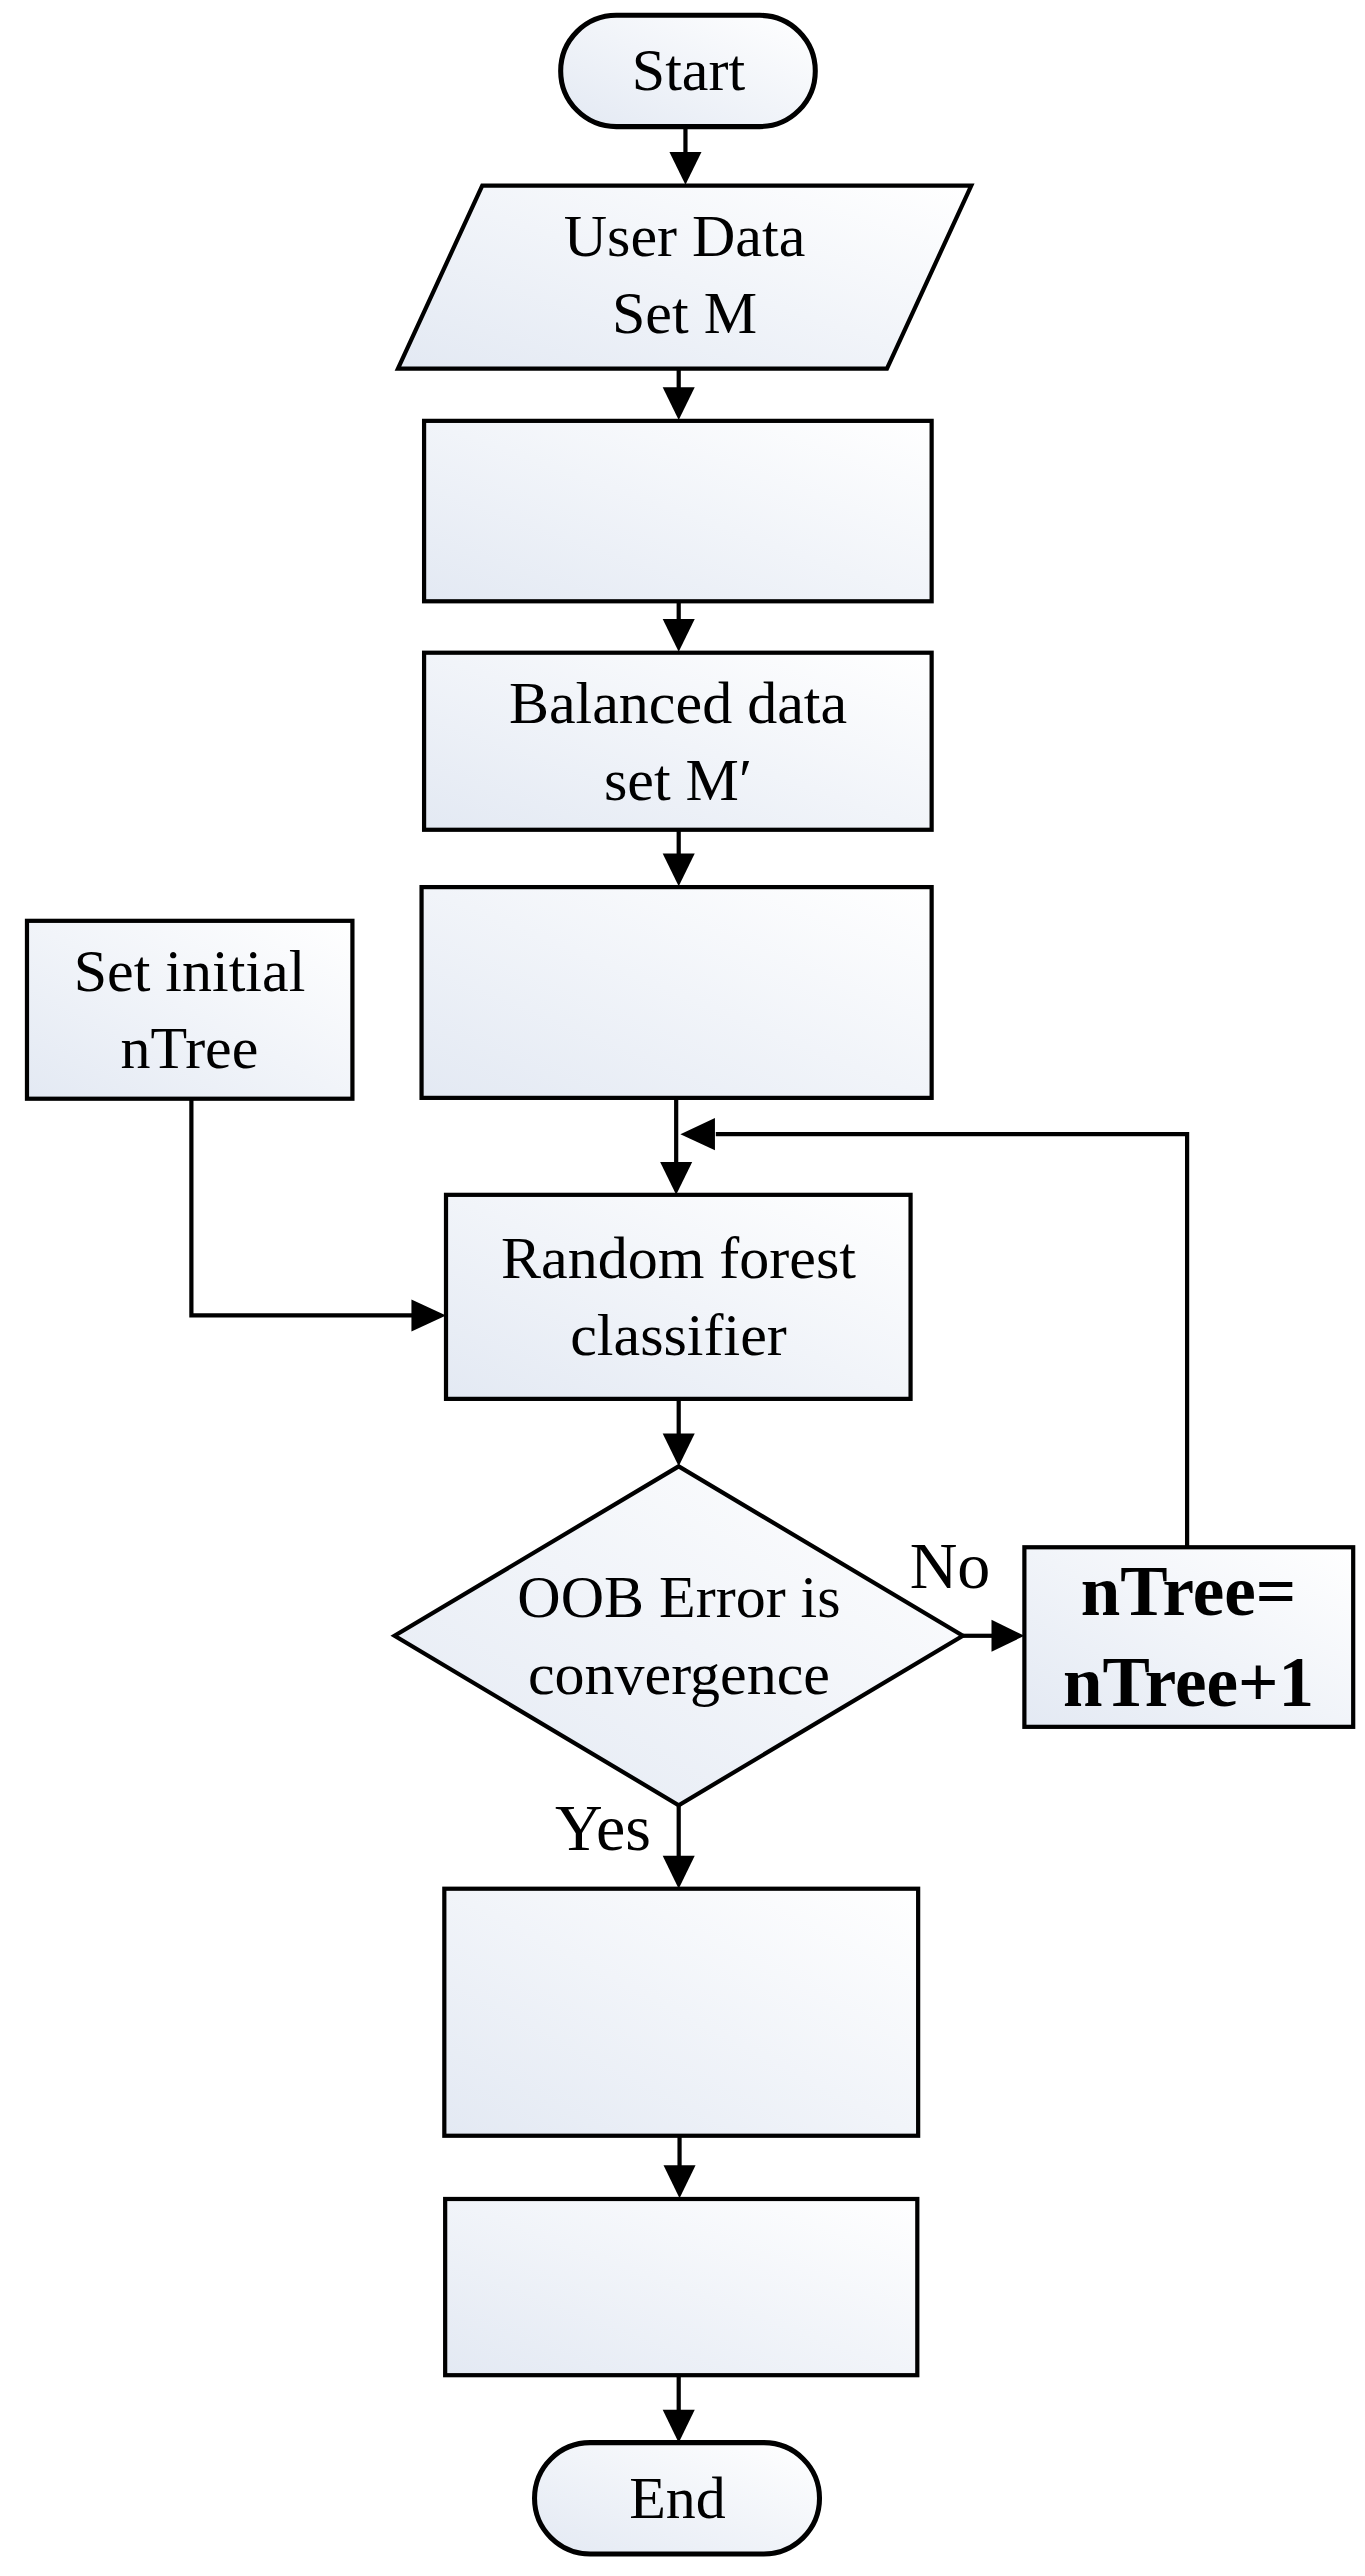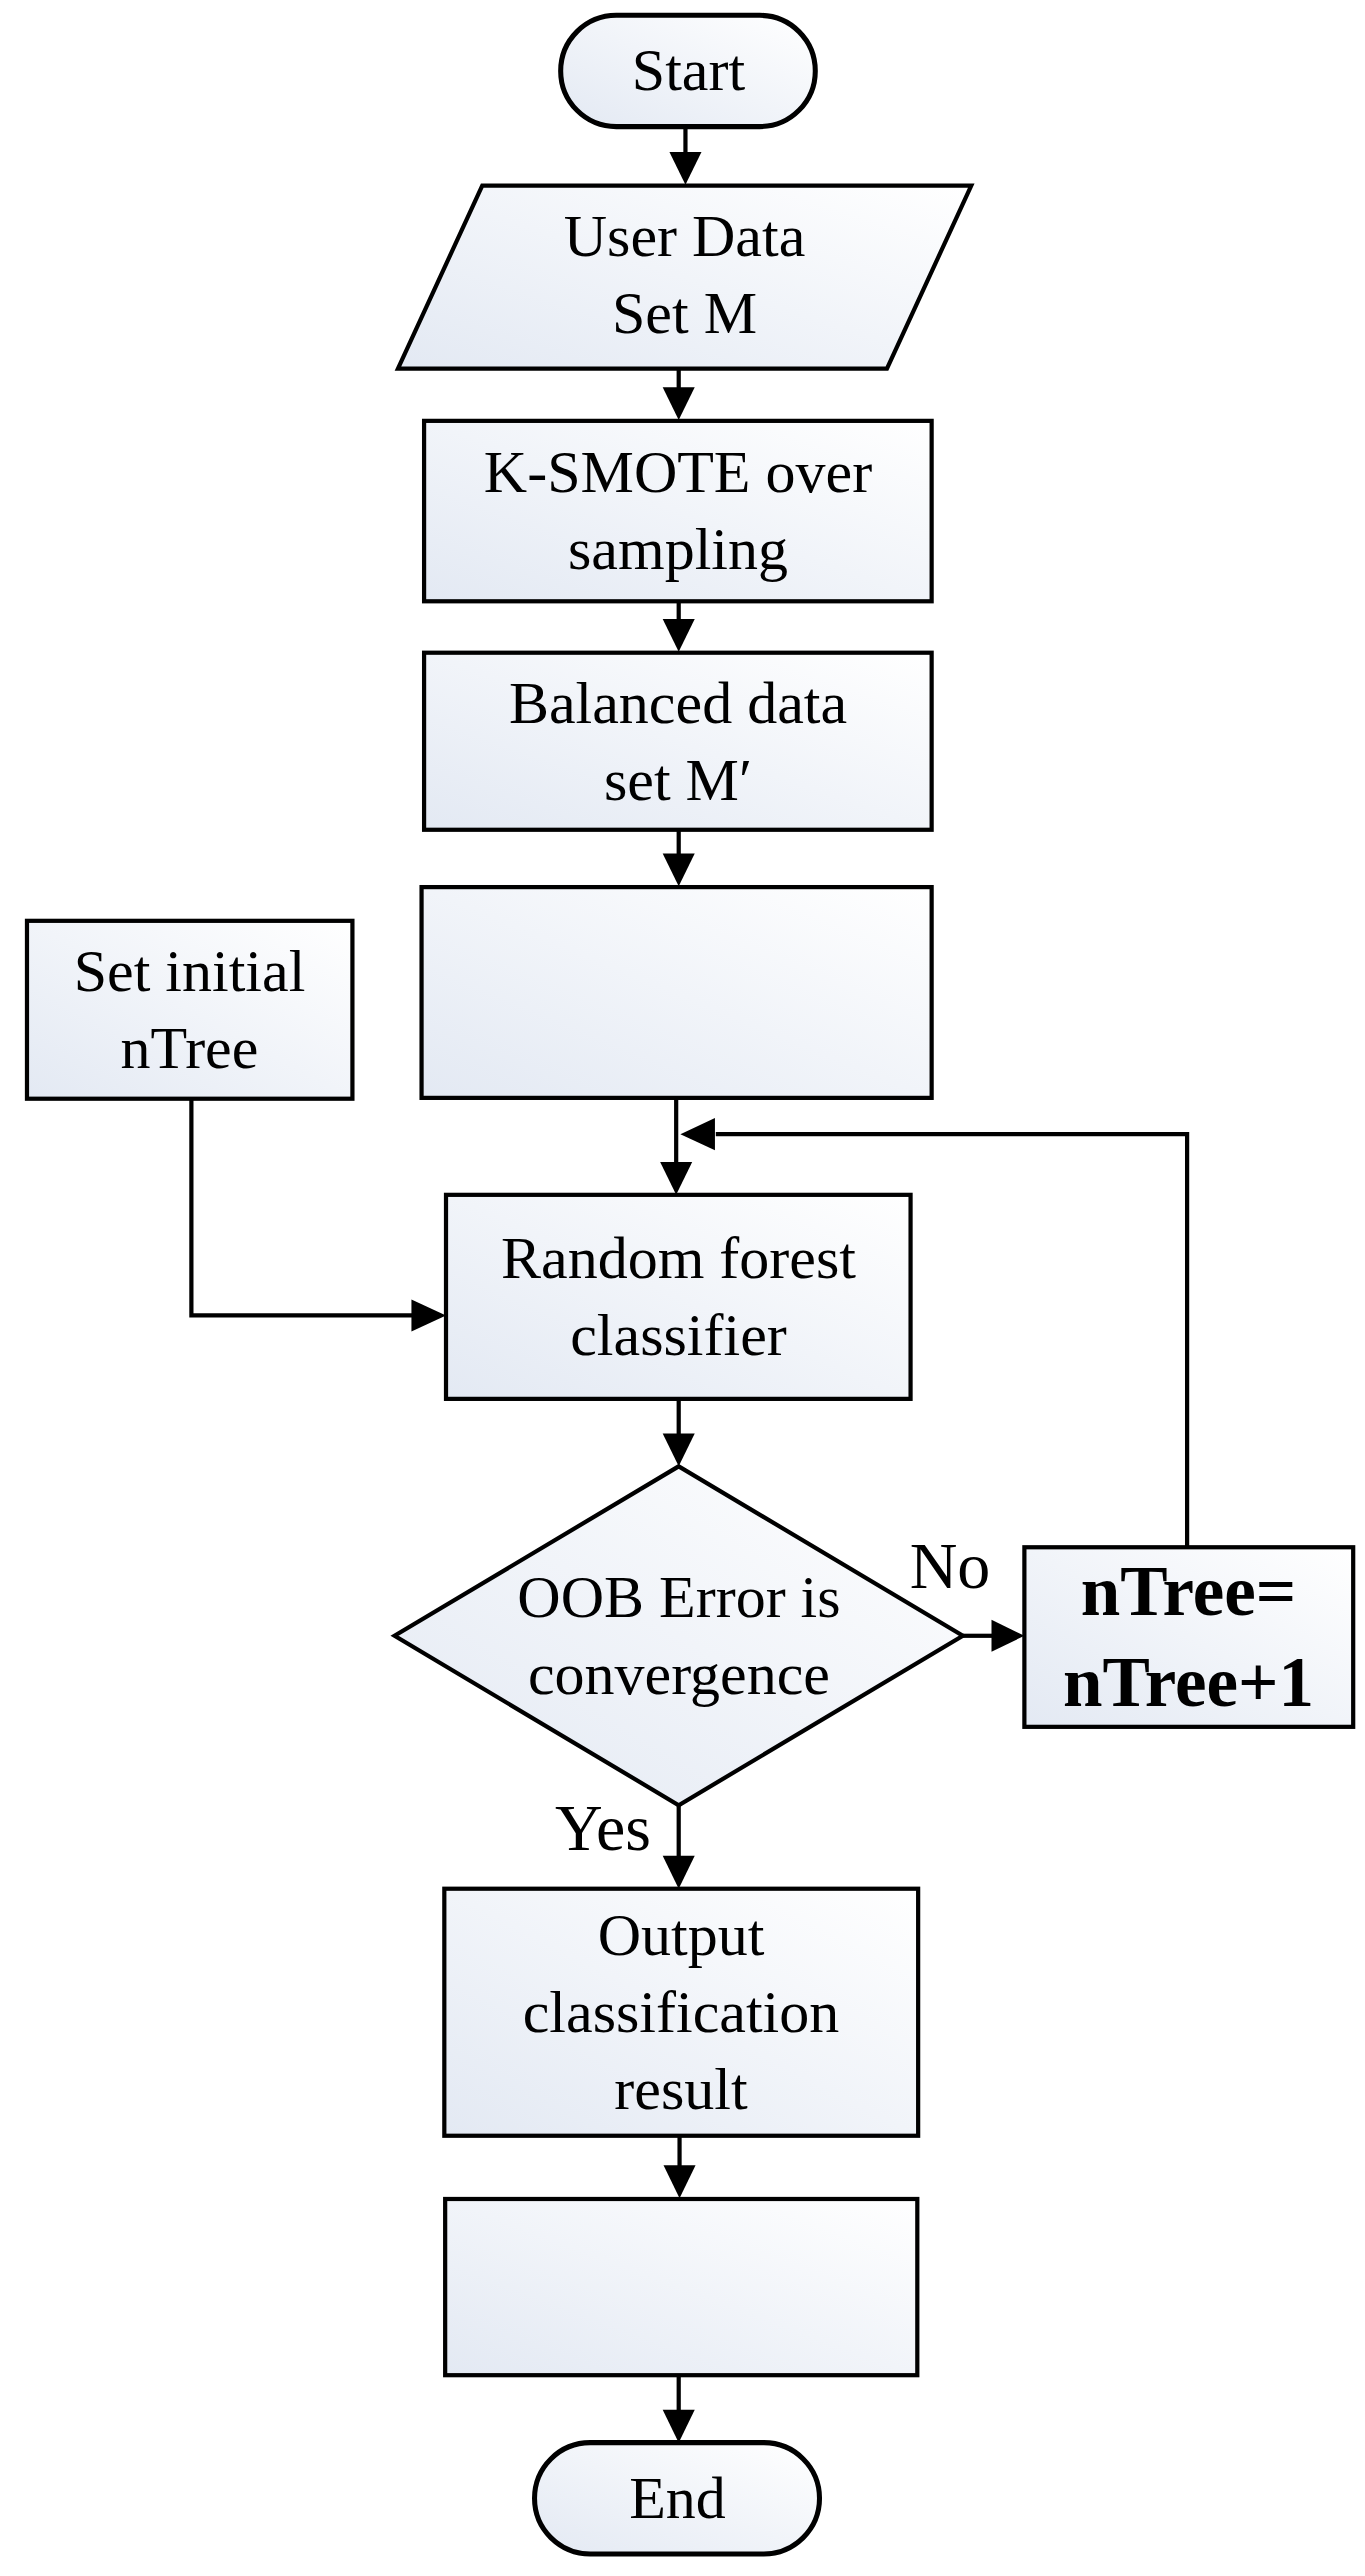--- a/index.html
+++ b/index.html
@@ -98,42 +98,37 @@
     <rect class="shape" x="527" y="2240" width="562" height="293"></rect>
     <rect class="shape" x="528" y="2608" width="560" height="209"></rect>
     <rect class="shape terminator" x="634" y="2897" width="338" height="132" rx="66" ry="66"></rect>
   </svg>
 
   <div class="label" style="left:561px;top:15px;width:255px;height:111px;">Start</div>
 
   <div class="label" style="left:440px;top:187px;width:489px;height:176px;">User Data
 Set M</div>
 
-  <div class="label" style="left:424px;top:421px;width:508px;height:180px;">K-SMOTE over
-sampling</div>
 
   <div class="label" style="left:424px;top:653px;width:508px;height:177px;">Balanced data
 set M′</div>
 
 
   <div class="label" style="left:446px;top:1195px;width:465px;height:204px;">Random forest
 classifier</div>
 
   <div class="label" style="left:27px;top:921px;width:325px;height:178px;">Set initial
 nTree</div>
 
   <div class="label" style="left:405px;top:1512px;width:548px;height:248px;">OOB Error is
 convergence</div>
 
   <div class="label bold" style="left:1024px;top:1547px;width:329px;height:180px;">nTree=
 nTree+1</div>
 
-  <div class="label" style="left:444px;top:1889px;width:474px;height:247px;">Output
-classification
-result</div>
 
 
   <div class="label" style="left:535px;top:2443px;width:285px;height:111px;">End</div>
 
   <div class="branch" style="left:540px;top:1794px;width:126px;height:67px;">Yes</div>
 
   <div class="branch" style="left:895px;top:1533px;width:110px;height:66px;">No</div>
 
 </div>
 

